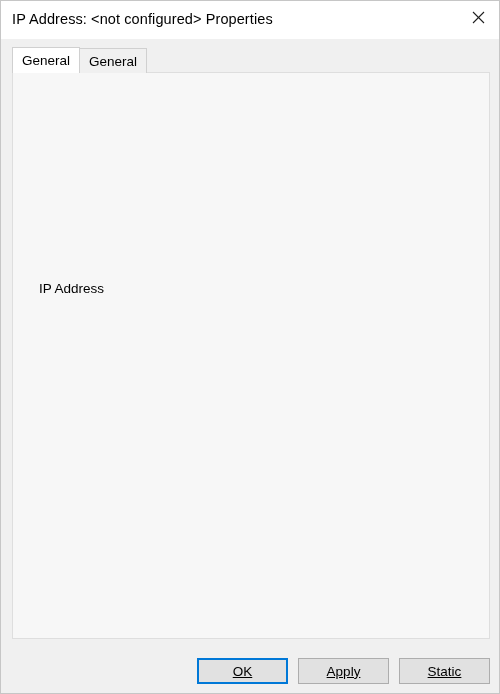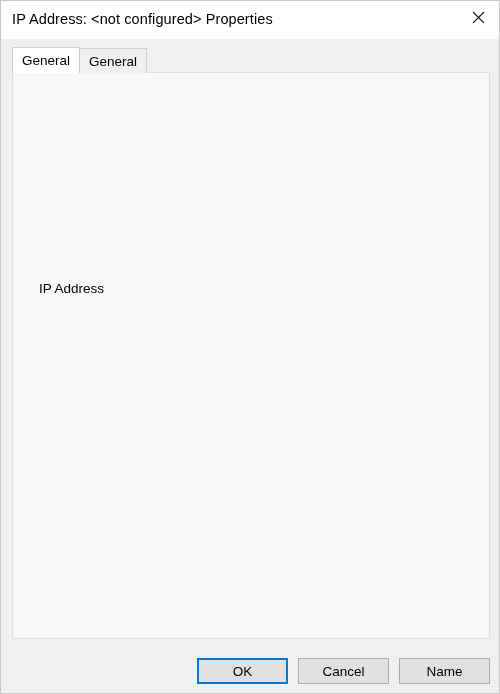--- a/index.html
+++ b/index.html
@@ -315,20 +315,21 @@
     background: #e1e1e1;
     border: 1px solid #adadad;
     font-family: "Liberation Sans", sans-serif;
     font-size: 13.5px;
     color: #000000;
     display: flex;
     align-items: center;
     justify-content: center;
     cursor: default;
     padding: 0;
+    text-decoration: underline;
   }
   .btn.default {
     border: 2px solid #0078d7;
     background: #e1e1e1;
   }
 </style>
 </head>
 <body>
 
 <div class="dialog">
@@ -436,19 +437,19 @@
     <span class="ip-dot">.</span>
     <span class="ip-octet">1</span>
     <span class="ip-dot">.</span>
     <span class="ip-octet">201</span>
   </div>
 
   <div class="btn default" style="left:196px; top:657px; width:91px;">
     <span>OK</span>
   </div>
   <div class="btn" style="left:297px; top:657px; width:91px;">
-    <span>Cancel</span>
+    <span>Apply</span>
   </div>
   <div class="btn" style="left:398px; top:657px; width:91px;">
-    <span>Name</span>
+    <span>Static</span>
   </div>
 
 </div>
 
 </body></html>

